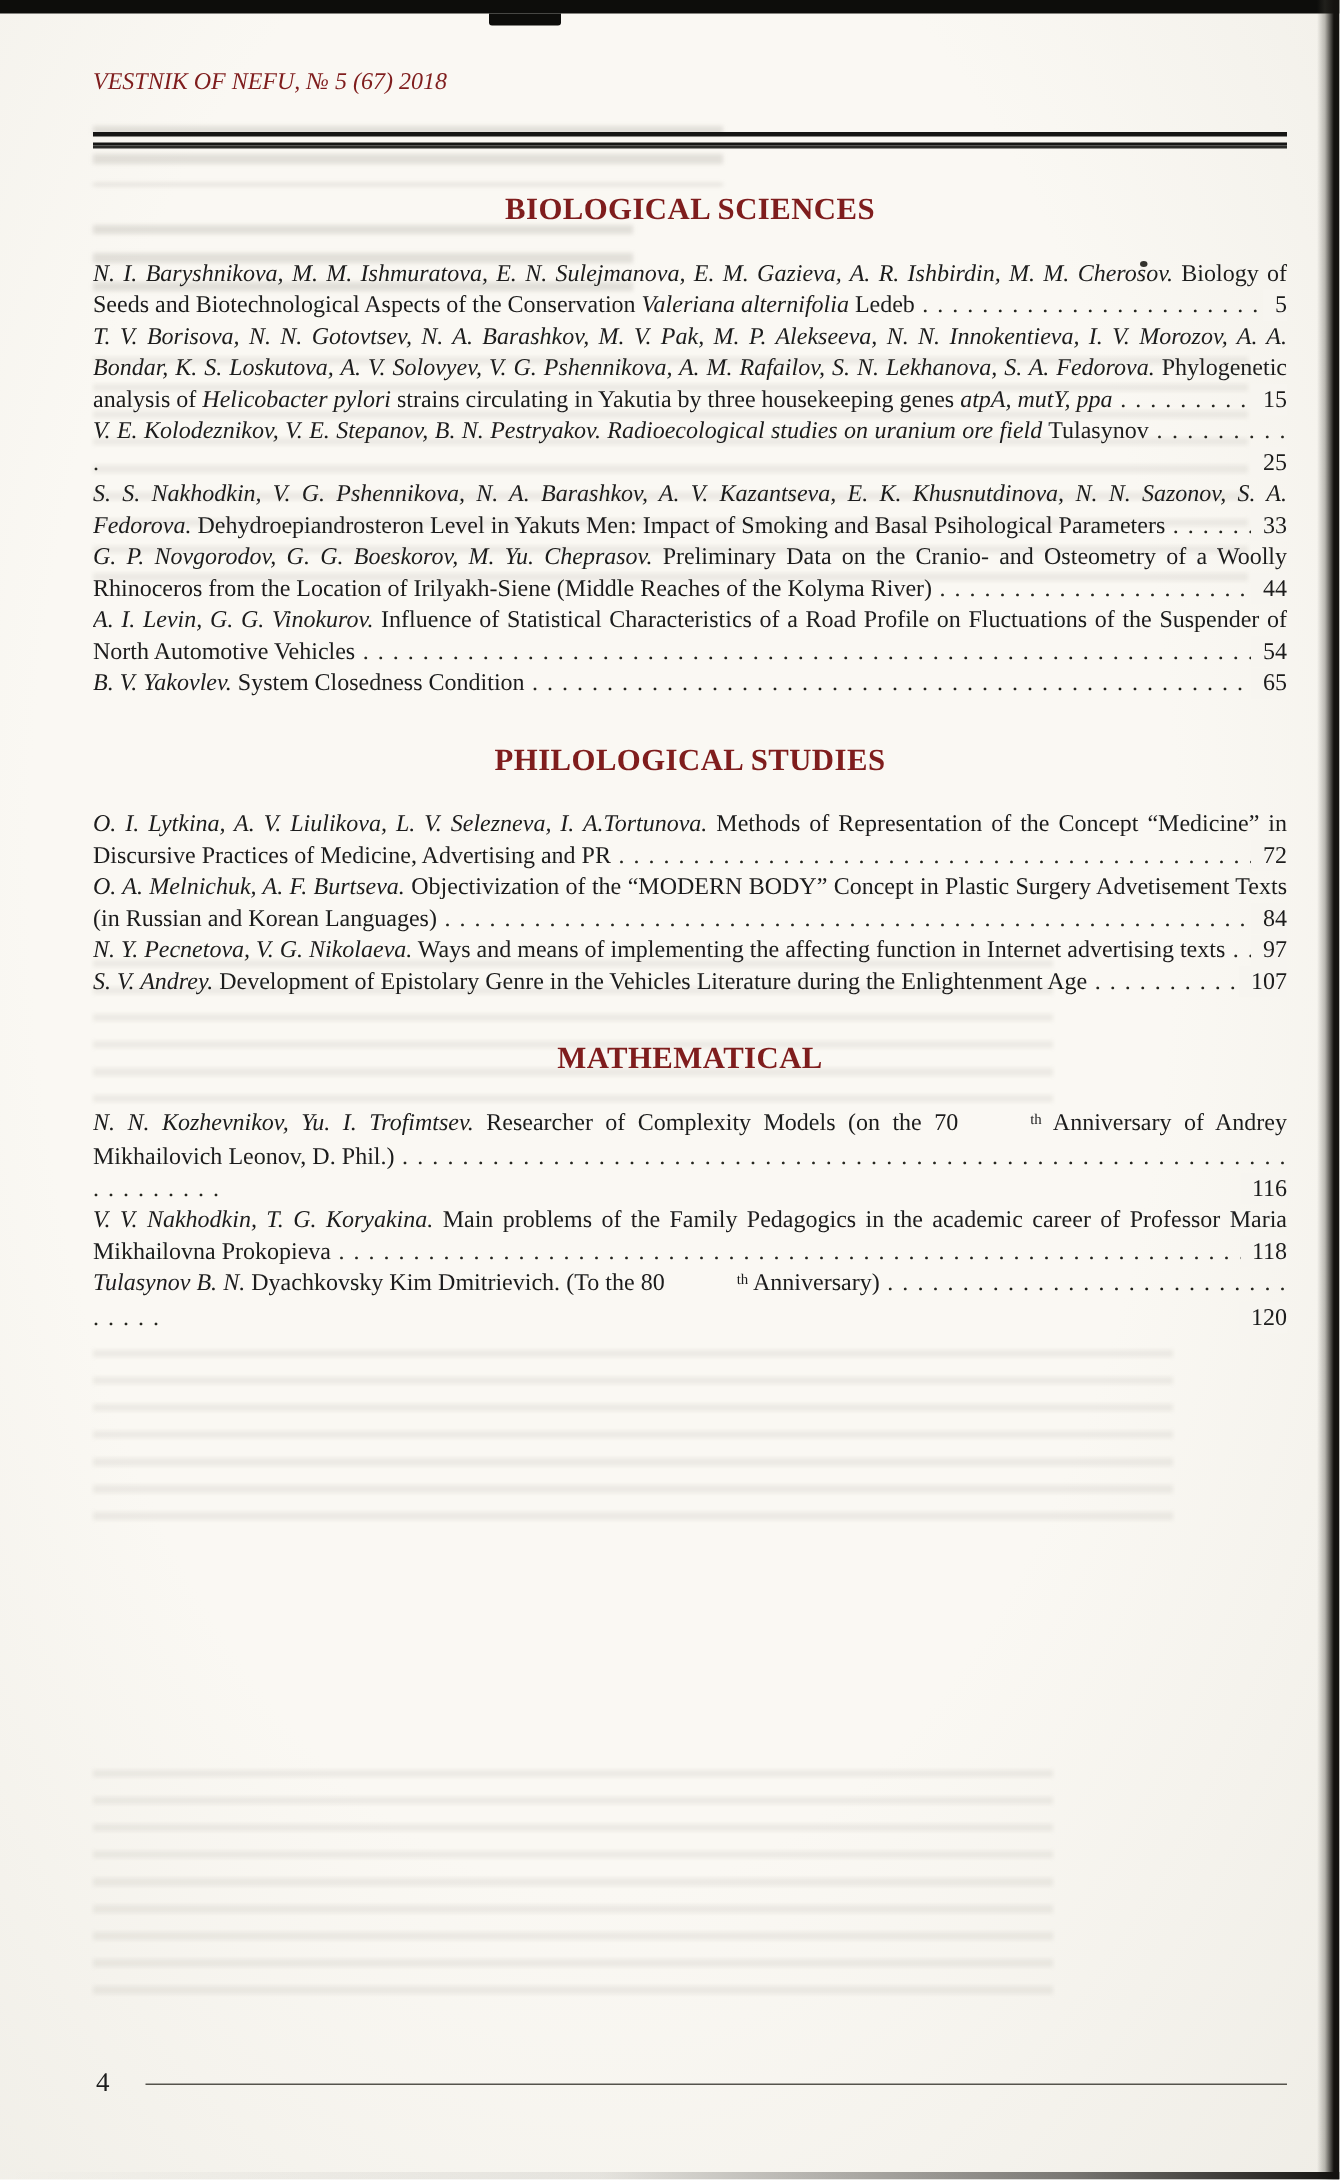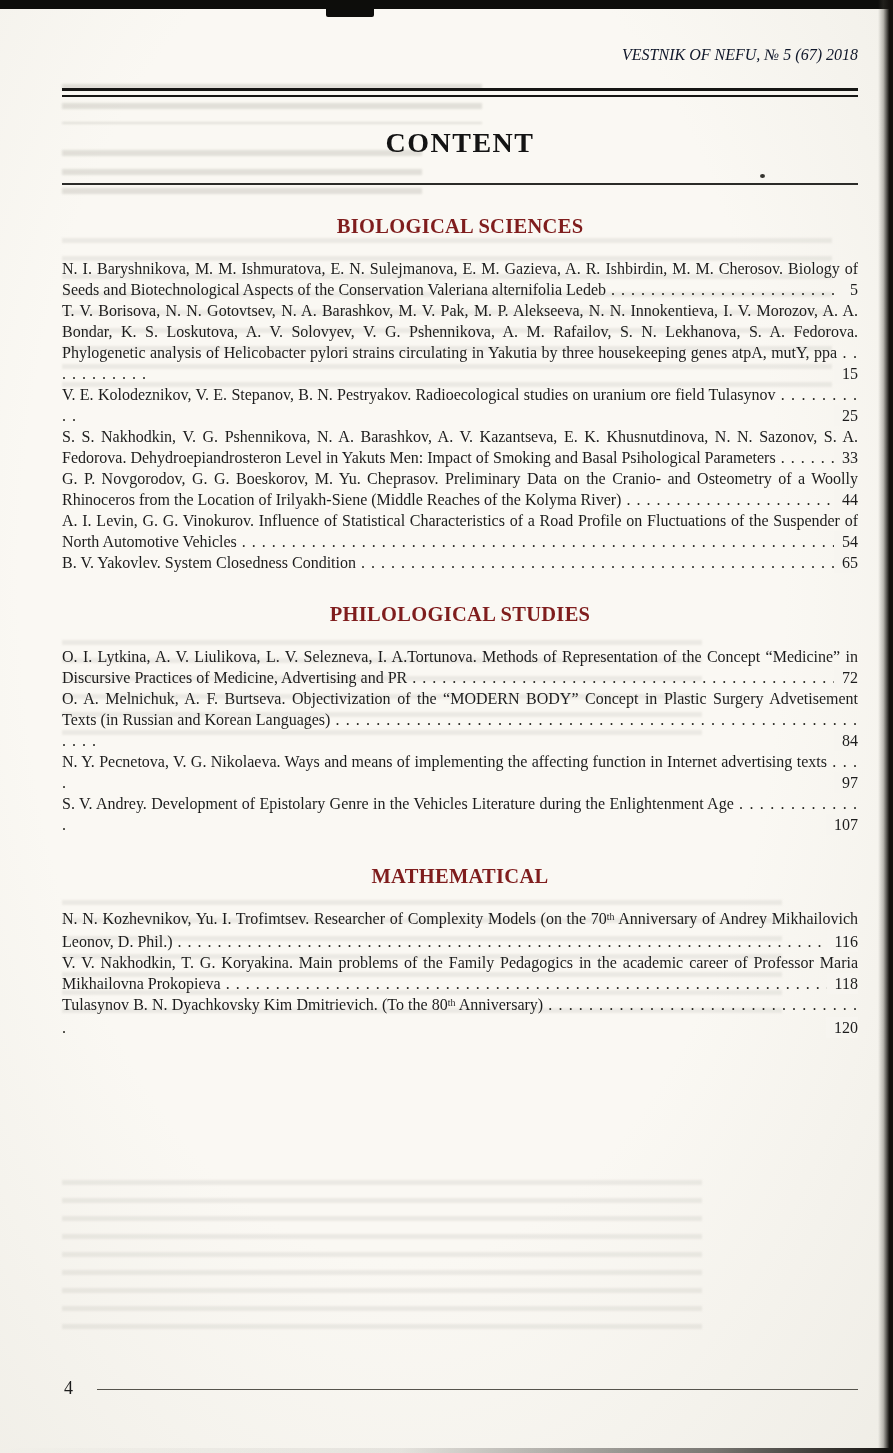--- a/index.html
+++ b/index.html
@@ -30,24 +30,24 @@
   }
   .ghost-strong {
     background: repeating-linear-gradient(to bottom, rgba(118,114,102,0.18) 0px, rgba(118,114,102,0.18) 6px, transparent 6px, transparent 19px);
   }
 
   
   .page-inner { position:absolute; left:62px; top:0; width:796px; z-index:2; }
 
   .journal-header {
     margin-top: 46px;
-    text-align: right;
+    text-align: left;
     font-style: italic;
     font-size: 16px;
-    color: #0f172a;
+    color: #7f1d1d;
   }
 
   .double-rule {
     margin-top: 24px;
     height: 9px;
     border-top: 3px solid #161614;
     border-bottom: 2.5px solid #161614;
   }
 
   .content-title {
@@ -72,22 +72,22 @@
 
   .entry {
     font-size: 16px;
     line-height: 21px;
     margin: 0;
     text-align: justify;
     position: relative;
     overflow: hidden;
     color: #1c1c1c;
   }
-  .authors, .seg-i { }
-  .seg-sup { font-size: 0.62em; position: relative; top: -0.45em; }
+  .authors, .seg-i { font-style: italic; }
+  .seg-sup { font-size: 0.62em; position: relative; top: -0.45em; margin-left: 48px; }
   .dots { letter-spacing: 1px; color: #26261f; }
   .pg {
     position: absolute; right: 0; bottom: 0;
     background: #f7f5f0;
     padding-left: 8px;
   }
 
   .footer {
     position: absolute; left: 64px; top: 1378px; width: 794px;
     display: flex; align-items: center; z-index: 2;
@@ -110,21 +110,20 @@
 <div class="scan-right"></div>
 <div class="scan-bottom"></div>
 <div class="speck" style="left:760px; top:174px;"></div>
 
 <div class="page-inner">
 
   <div class="journal-header">VESTNIK OF NEFU, № 5 (67) 2018</div>
 
   <div class="double-rule"></div>
 
-  <h1 class="content-title">CONTENT</h1>
 
   <div class="single-rule"></div>
 
   <div id="toc">
       <h2 class="section-heading">BIOLOGICAL SCIENCES</h2>
       <p class="entry"><span class="authors">N. I. Baryshnikova, M. M. Ishmuratova, E. N. Sulejmanova, E. M. Gazieva, A. R. Ishbirdin, M. M. Cherosov.</span><span class="seg-r"> Biology of Seeds and Biotechnological Aspects of the Conservation </span><span class="seg-i">Valeriana alternifolia</span><span class="seg-r"> Ledeb</span><span class="dots"> . . . . . . . . . . . . . . . . . . . . . . . . </span><span class="pg">5</span></p>
       <p class="entry"><span class="authors">T. V. Borisova, N. N. Gotovtsev, N. A. Barashkov, M. V. Pak, M. P. Alekseeva, N. N. Innokentieva, I. V. Morozov, A. A. Bondar, K. S. Loskutova, A. V. Solovyev, V. G. Pshennikova, A. M. Rafailov, S. N. Lekhanova, S. A. Fedorova.</span><span class="seg-r"> Phylogenetic analysis of </span><span class="seg-i">Helicobacter pylori</span><span class="seg-r"> strains circulating in Yakutia by three housekeeping genes </span><span class="seg-i">atpA, mutY, ppa</span><span class="dots"> . . . . . . . . . . . </span><span class="pg">15</span></p>
       <p class="entry"><span class="authors">V. E. Kolodeznikov, V. E. Stepanov, B. N. Pestryakov.</span><span class="seg-i"> Radioecological studies on uranium ore field</span><span class="seg-r"> Tulasynov</span><span class="dots"> . . . . . . . . . . </span><span class="pg">25</span></p>
       <p class="entry"><span class="authors">S. S. Nakhodkin, V. G. Pshennikova, N. A. Barashkov, A. V. Kazantseva, E. K. Khusnutdinova, N. N. Sazonov, S. A. Fedorova.</span><span class="seg-r"> Dehydroepiandrosteron Level in Yakuts Men: Impact of Smoking and Basal Psihological Parameters</span><span class="dots"> . . . . . . . . </span><span class="pg">33</span></p>
       <p class="entry"><span class="authors">G. P. Novgorodov, G. G. Boeskorov, M. Yu. Cheprasov.</span><span class="seg-r"> Preliminary Data on the Cranio- and Osteometry of a Woolly Rhinoceros from the Location of Irilyakh-Siene (Middle Reaches of the Kolyma River)</span><span class="dots"> . . . . . . . . . . . . . . . . . . . . . . . </span><span class="pg">44</span></p>

